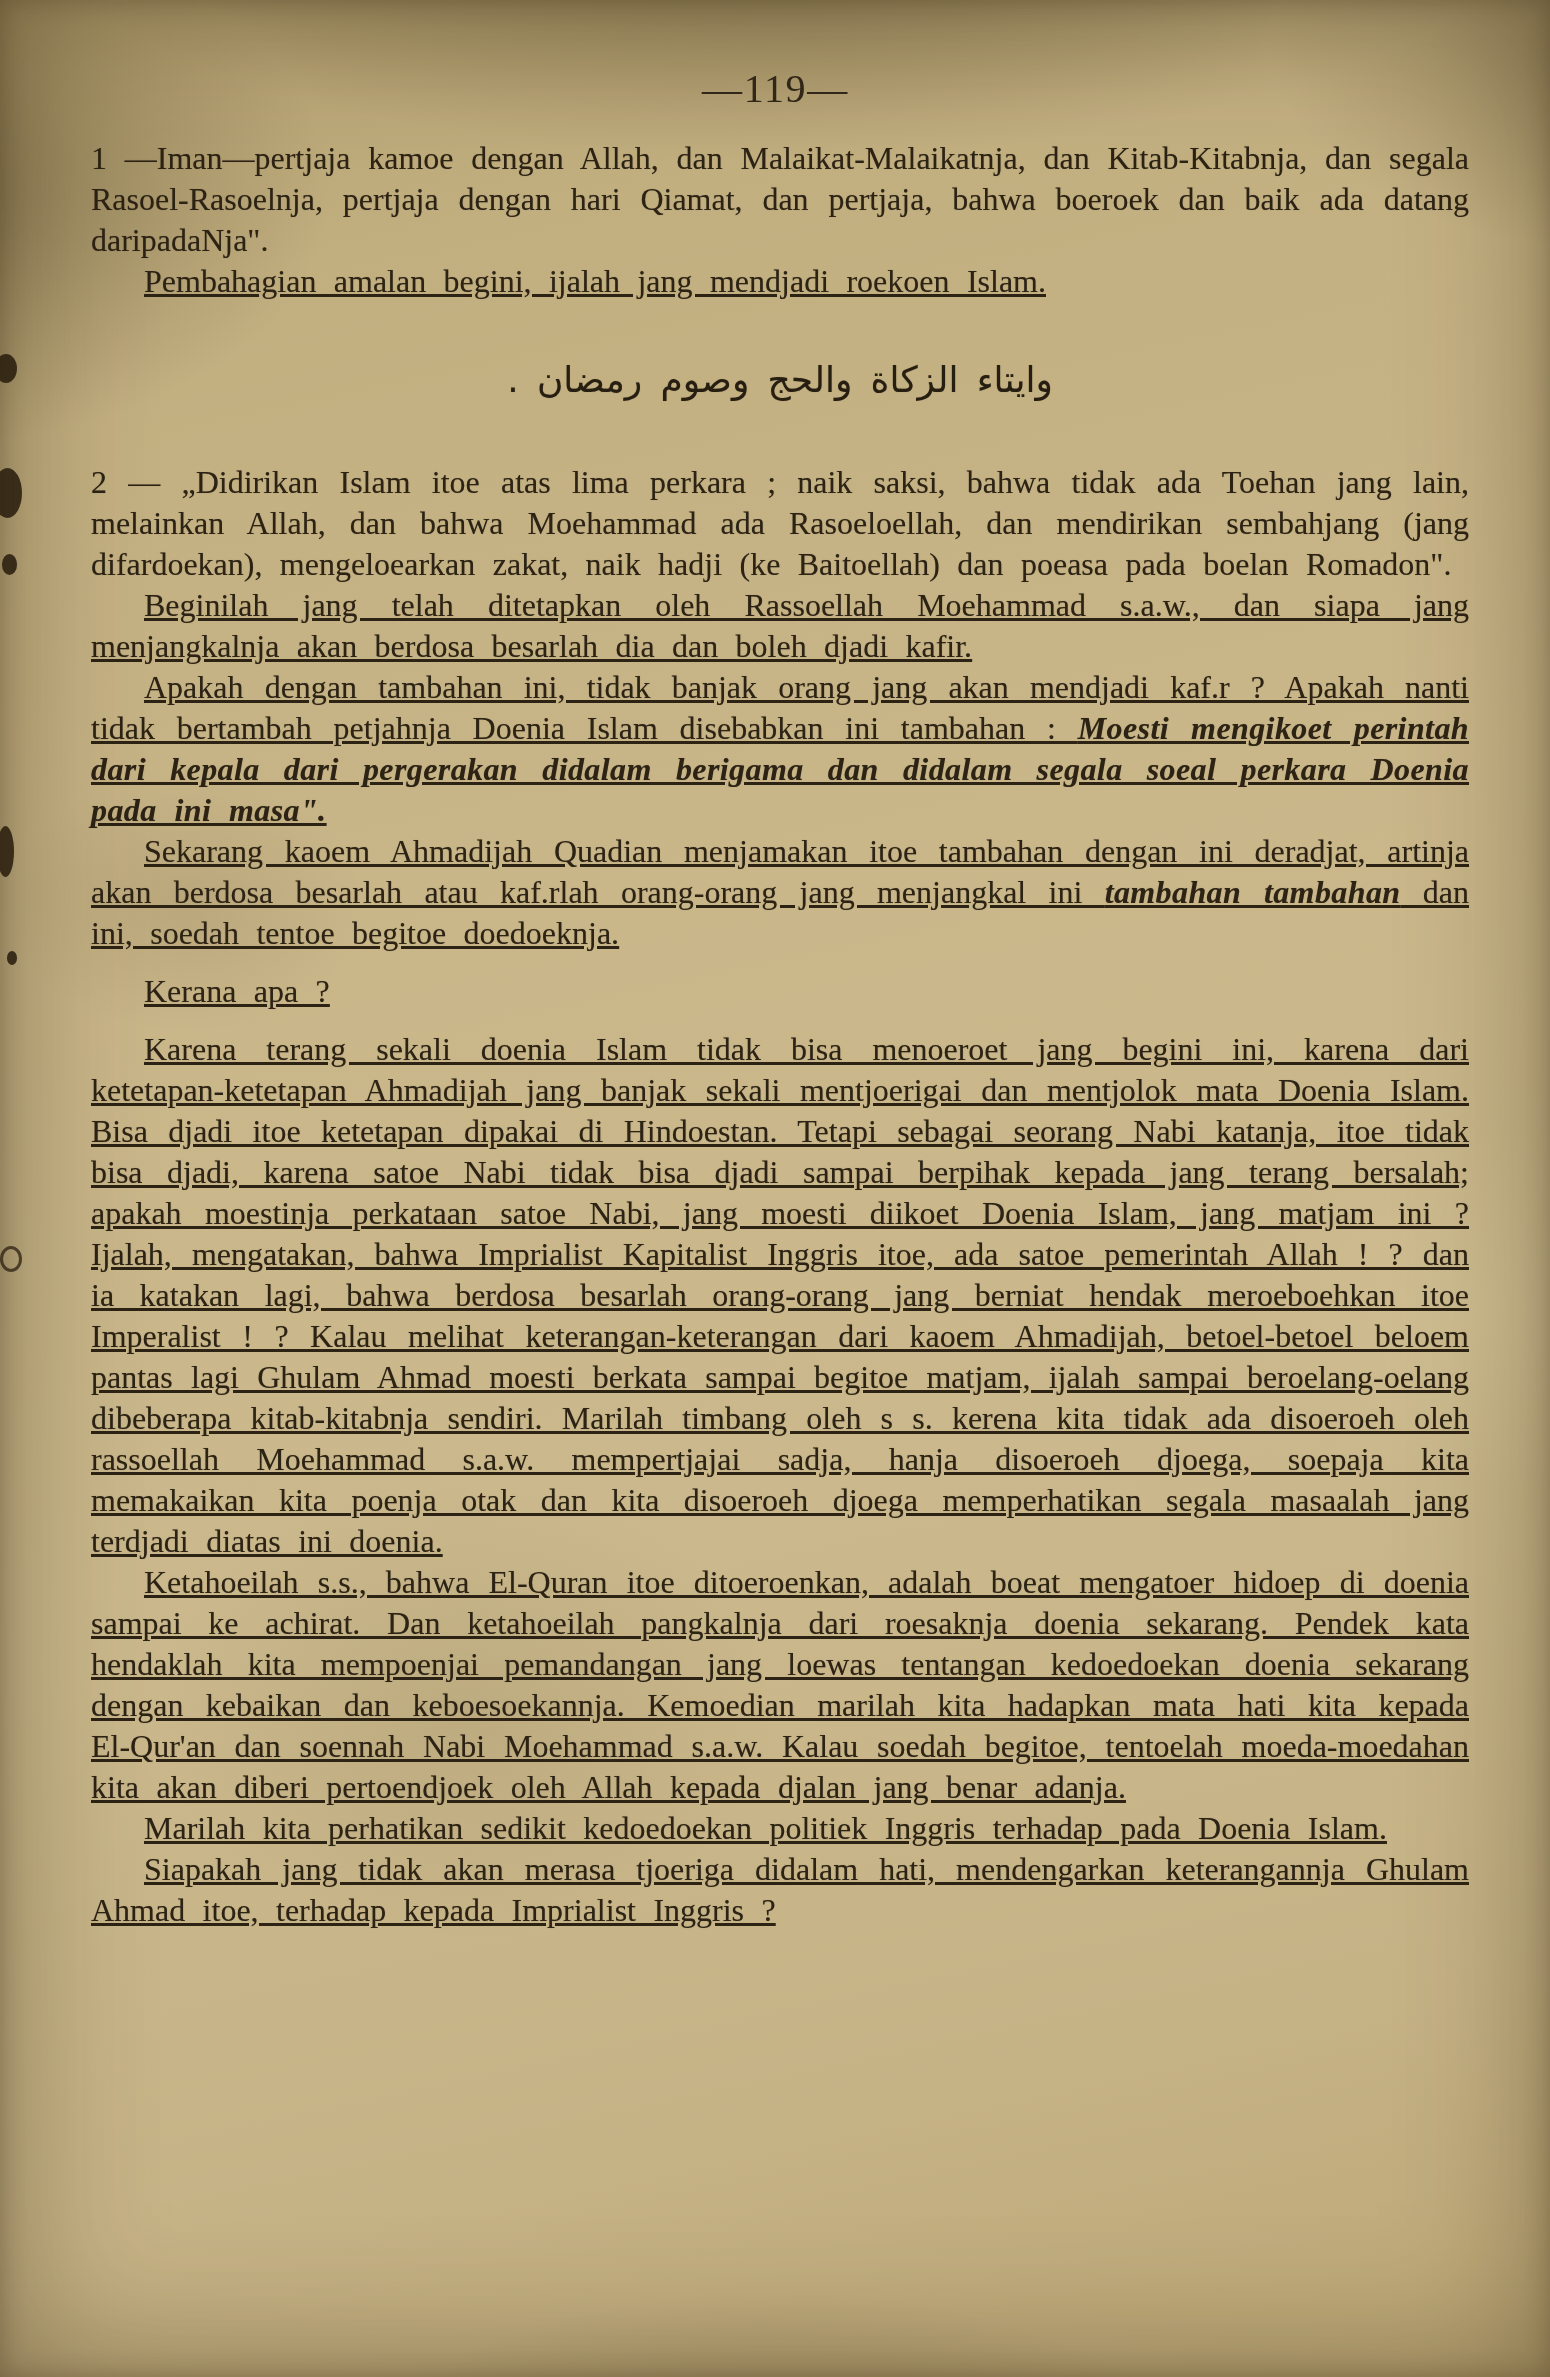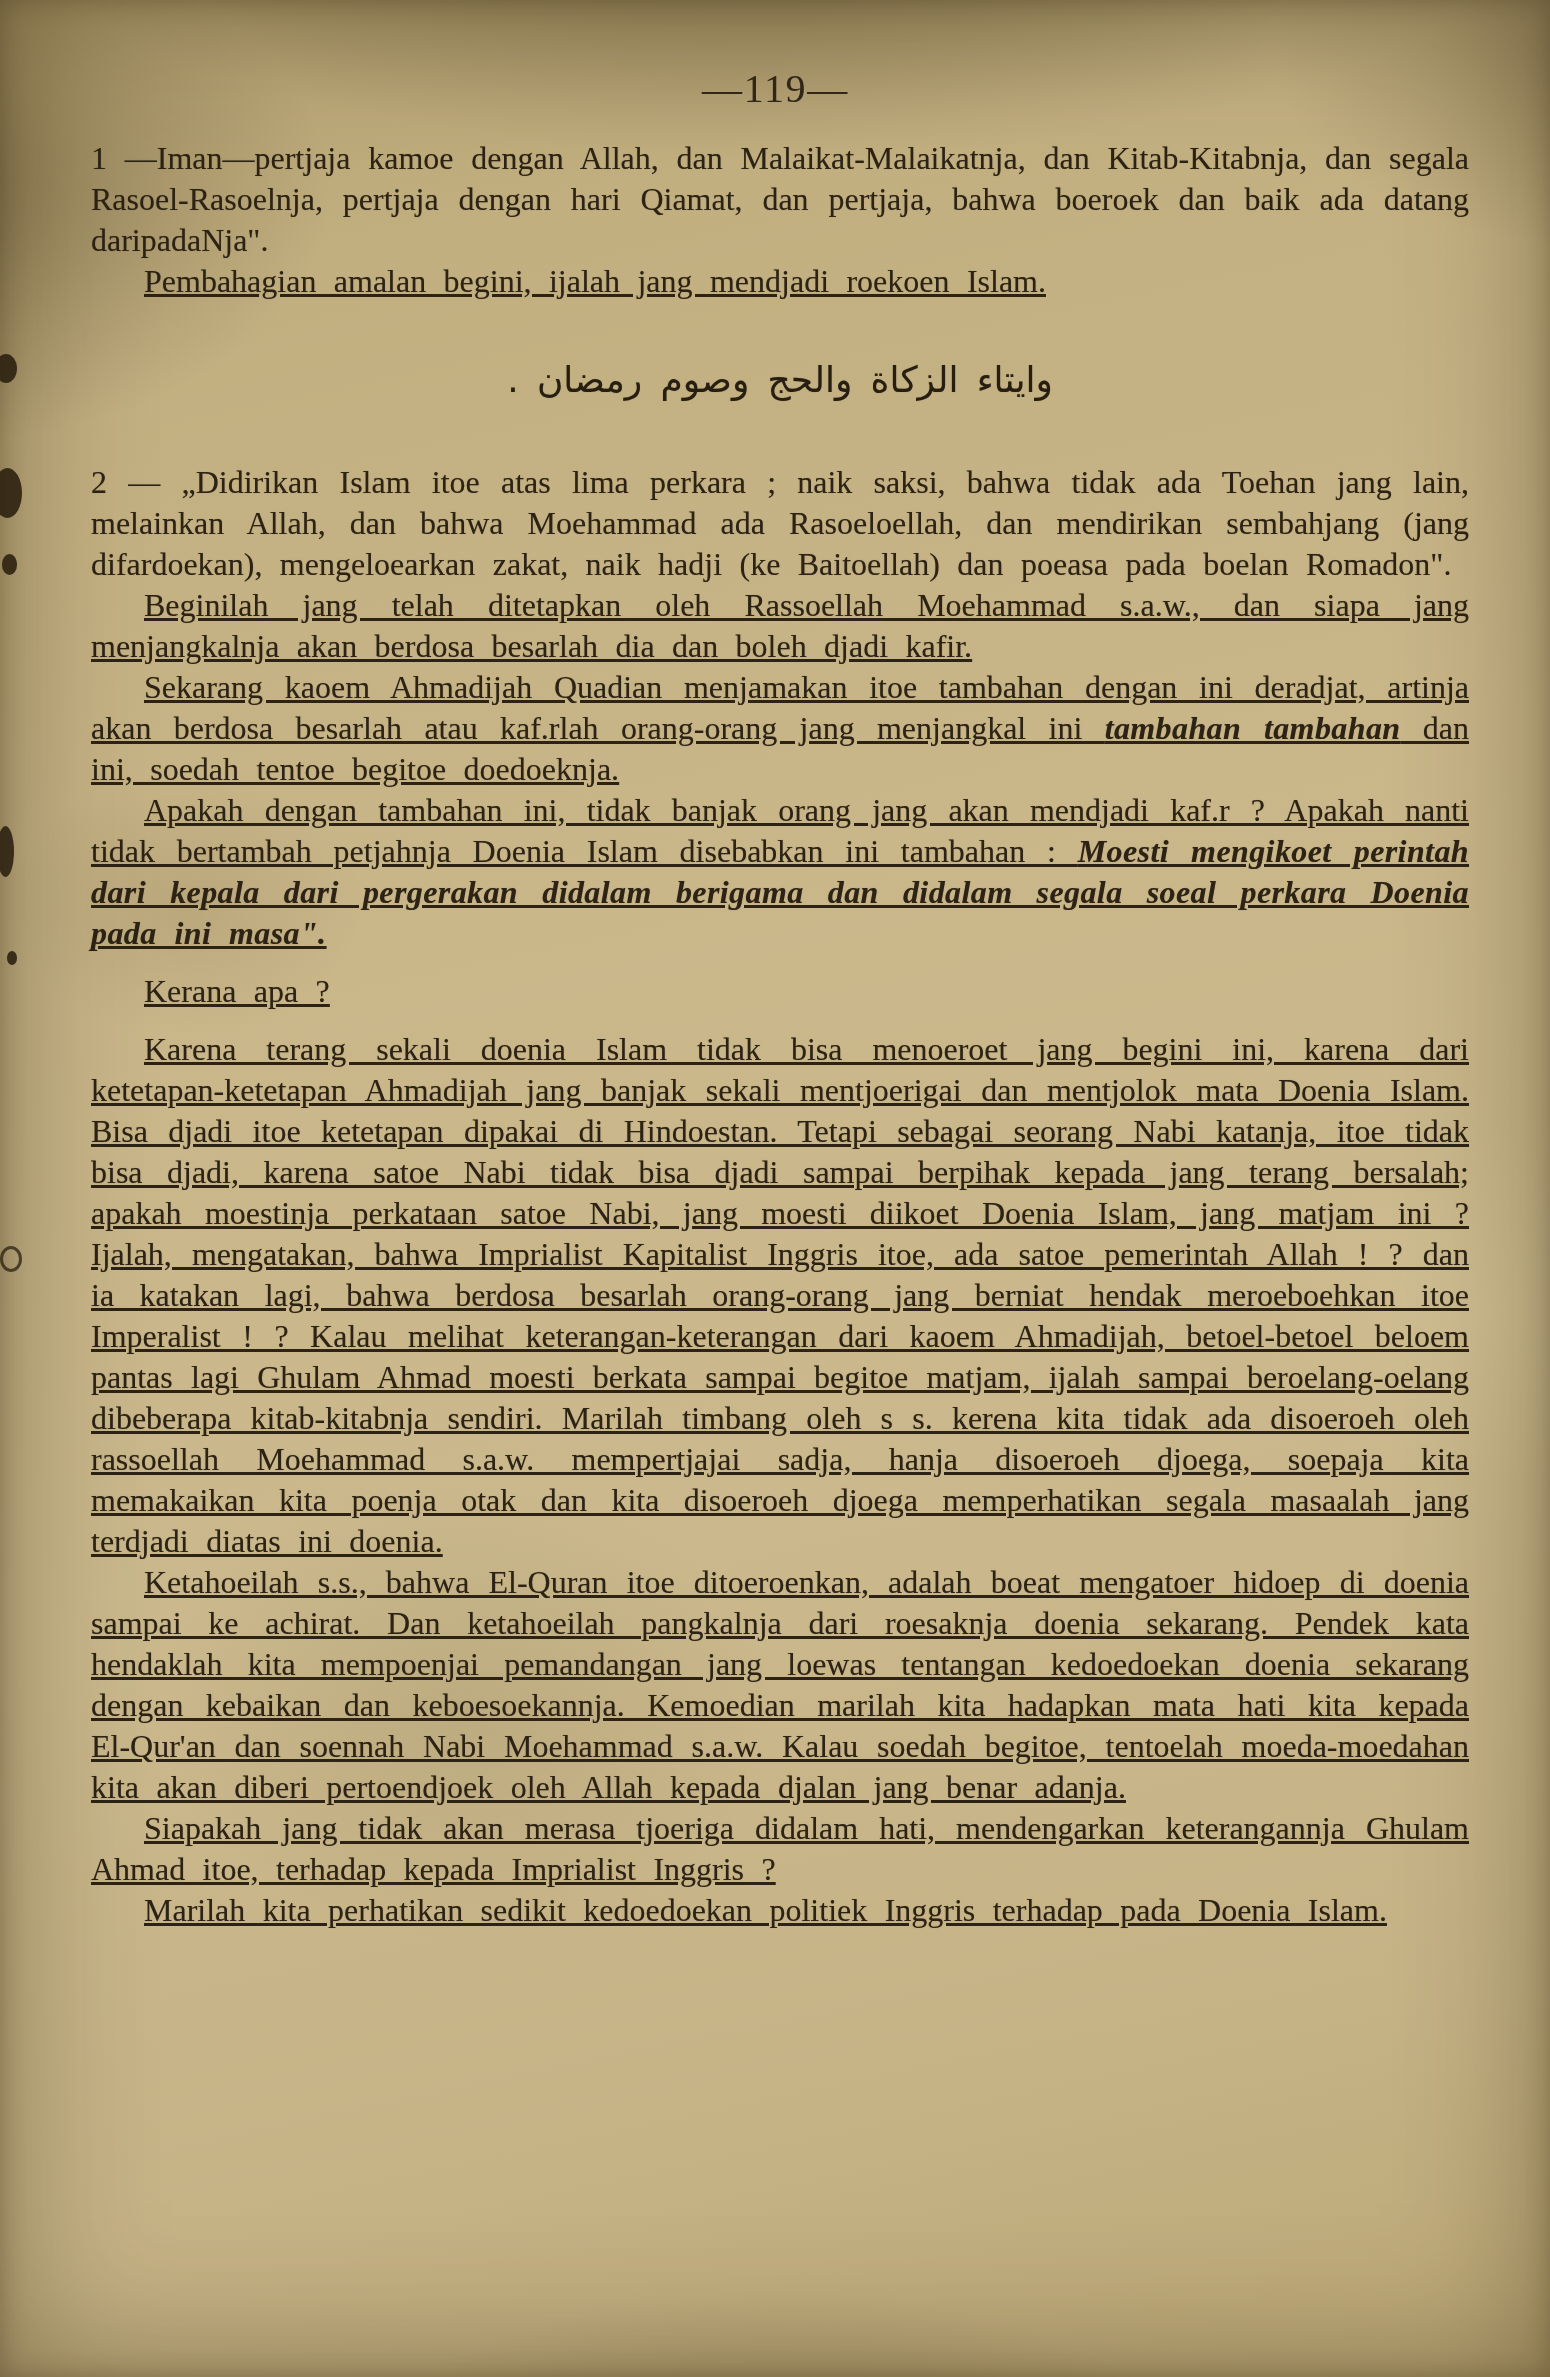--- a/index.html
+++ b/index.html
@@ -94,32 +94,32 @@
     <p class="para indent">Pembahagian amalan begini, ijalah jang mendjadi roekoen Islam.</p>
 
     <div class="arabic" dir="rtl">
       <p>وايتاء الزكاة والحج وصوم رمضان .</p>
     </div>
 
     <p class="para flush">2 — „Didirikan Islam itoe atas lima perkara ; naik saksi, bahwa tidak ada Toehan jang lain, melainkan Allah, dan bahwa Moehammad ada Rasoeloellah, dan mendirikan sembahjang (jang difardoekan), mengeloearkan zakat, naik hadji (ke Baitoellah) dan poeasa pada boelan Romadon".</p>
 
     <p class="para indent">Beginilah jang telah ditetapkan oleh Rassoellah Moehammad s.a.w., dan siapa jang menjangkalnja akan berdosa besarlah dia dan boleh djadi kafir.</p>
 
+    <p class="para indent"><span>Apakah dengan tambahan ini, tidak banjak orang jang akan mendjadi kaf.r ? Apakah nanti tidak bertambah petjahnja Doenia Islam disebabkan ini tambahan : </span><em class="bi">Moesti mengikoet perintah dari kepala dari pergerakan didalam berigama dan didalam segala soeal perkara Doenia pada ini masa".</em></p>
+
     <p class="para indent"><span>Sekarang kaoem Ahmadijah Quadian menjamakan itoe tambahan dengan ini deradjat, artinja akan berdosa besarlah atau kaf.rlah orang-orang jang menjangkal ini </span><em class="bi">tambahan tambahan</em><span> dan ini, soedah tentoe begitoe doedoeknja.</span></p>
-
-    <p class="para indent"><span>Apakah dengan tambahan ini, tidak banjak orang jang akan mendjadi kaf.r ? Apakah nanti tidak bertambah petjahnja Doenia Islam disebabkan ini tambahan : </span><em class="bi">Moesti mengikoet perintah dari kepala dari pergerakan didalam berigama dan didalam segala soeal perkara Doenia pada ini masa".</em></p>
 
     <p class="para indent gap">Kerana apa ?</p>
 
     <p class="para indent gap">Karena terang sekali doenia Islam tidak bisa menoeroet jang begini ini, karena dari ketetapan-ketetapan Ahmadijah jang banjak sekali mentjoerigai dan mentjolok mata Doenia Islam. Bisa djadi itoe ketetapan dipakai di Hindoestan. Tetapi sebagai seorang Nabi katanja, itoe tidak bisa djadi, karena satoe Nabi tidak bisa djadi sampai berpihak kepada jang terang bersalah; apakah moestinja perkataan satoe Nabi, jang moesti diikoet Doenia Islam, jang matjam ini ? Ijalah, mengatakan, bahwa Imprialist Kapitalist Inggris itoe, ada satoe pemerintah Allah ! ? dan ia katakan lagi, bahwa berdosa besarlah orang-orang jang berniat hendak meroeboehkan itoe Imperalist ! ? Kalau melihat keterangan-keterangan dari kaoem Ahmadijah, betoel-betoel beloem pantas lagi Ghulam Ahmad moesti berkata sampai begitoe matjam, ijalah sampai beroelang-oelang dibeberapa kitab-kitabnja sendiri. Marilah timbang oleh s s. kerena kita tidak ada disoeroeh oleh rassoellah Moehammad s.a.w. mempertjajai sadja, hanja disoeroeh djoega, soepaja kita memakaikan kita poenja otak dan kita disoeroeh djoega memperhatikan segala masaalah jang terdjadi diatas ini doenia.</p>
 
     <p class="para indent">Ketahoeilah s.s., bahwa El-Quran itoe ditoeroenkan, adalah boeat mengatoer hidoep di doenia sampai ke achirat. Dan ketahoeilah pangkalnja dari roesaknja doenia sekarang. Pendek kata hendaklah kita mempoenjai pemandangan jang loewas tentangan kedoedoekan doenia sekarang dengan kebaikan dan keboesoekannja. Kemoedian marilah kita hadapkan mata hati kita kepada El-Qur'an dan soennah Nabi Moehammad s.a.w. Kalau soedah begitoe, tentoelah moeda-moedahan kita akan diberi pertoendjoek oleh Allah kepada djalan jang benar adanja.</p>
 
+    <p class="para indent">Marilah kita perhatikan sedikit kedoedoekan politiek Inggris terhadap pada Doenia Islam.</p>
+
     <p class="para indent">Siapakah jang tidak akan merasa tjoeriga didalam hati, mendengarkan keterangannja Ghulam Ahmad itoe, terhadap kepada Imprialist Inggris ?</p>
-
-    <p class="para indent">Marilah kita perhatikan sedikit kedoedoekan politiek Inggris terhadap pada Doenia Islam.</p>
 
   </section>
 
   <div class="vignette"></div>
 
 </main>
 
 
 </body></html>

